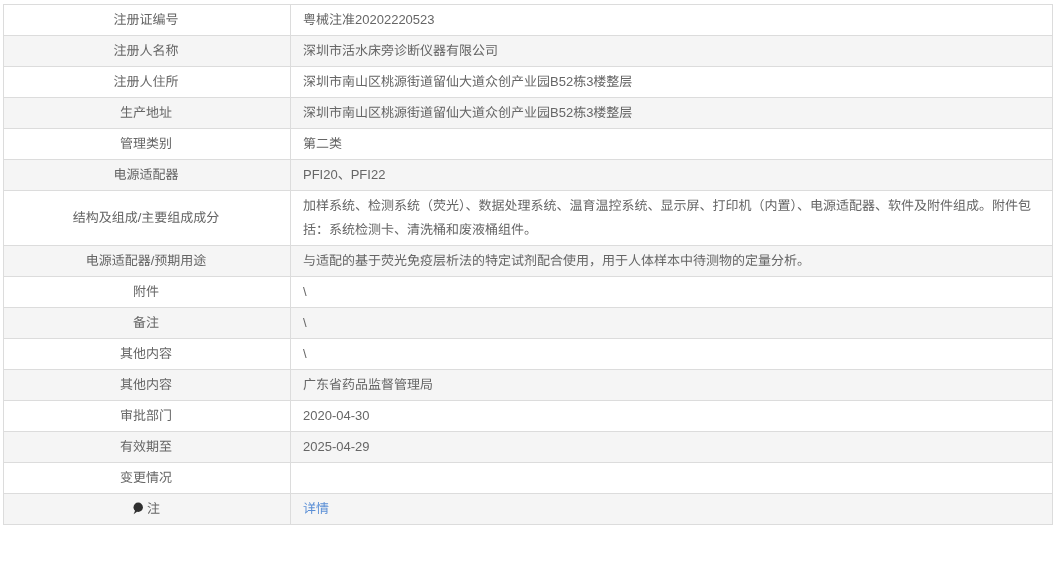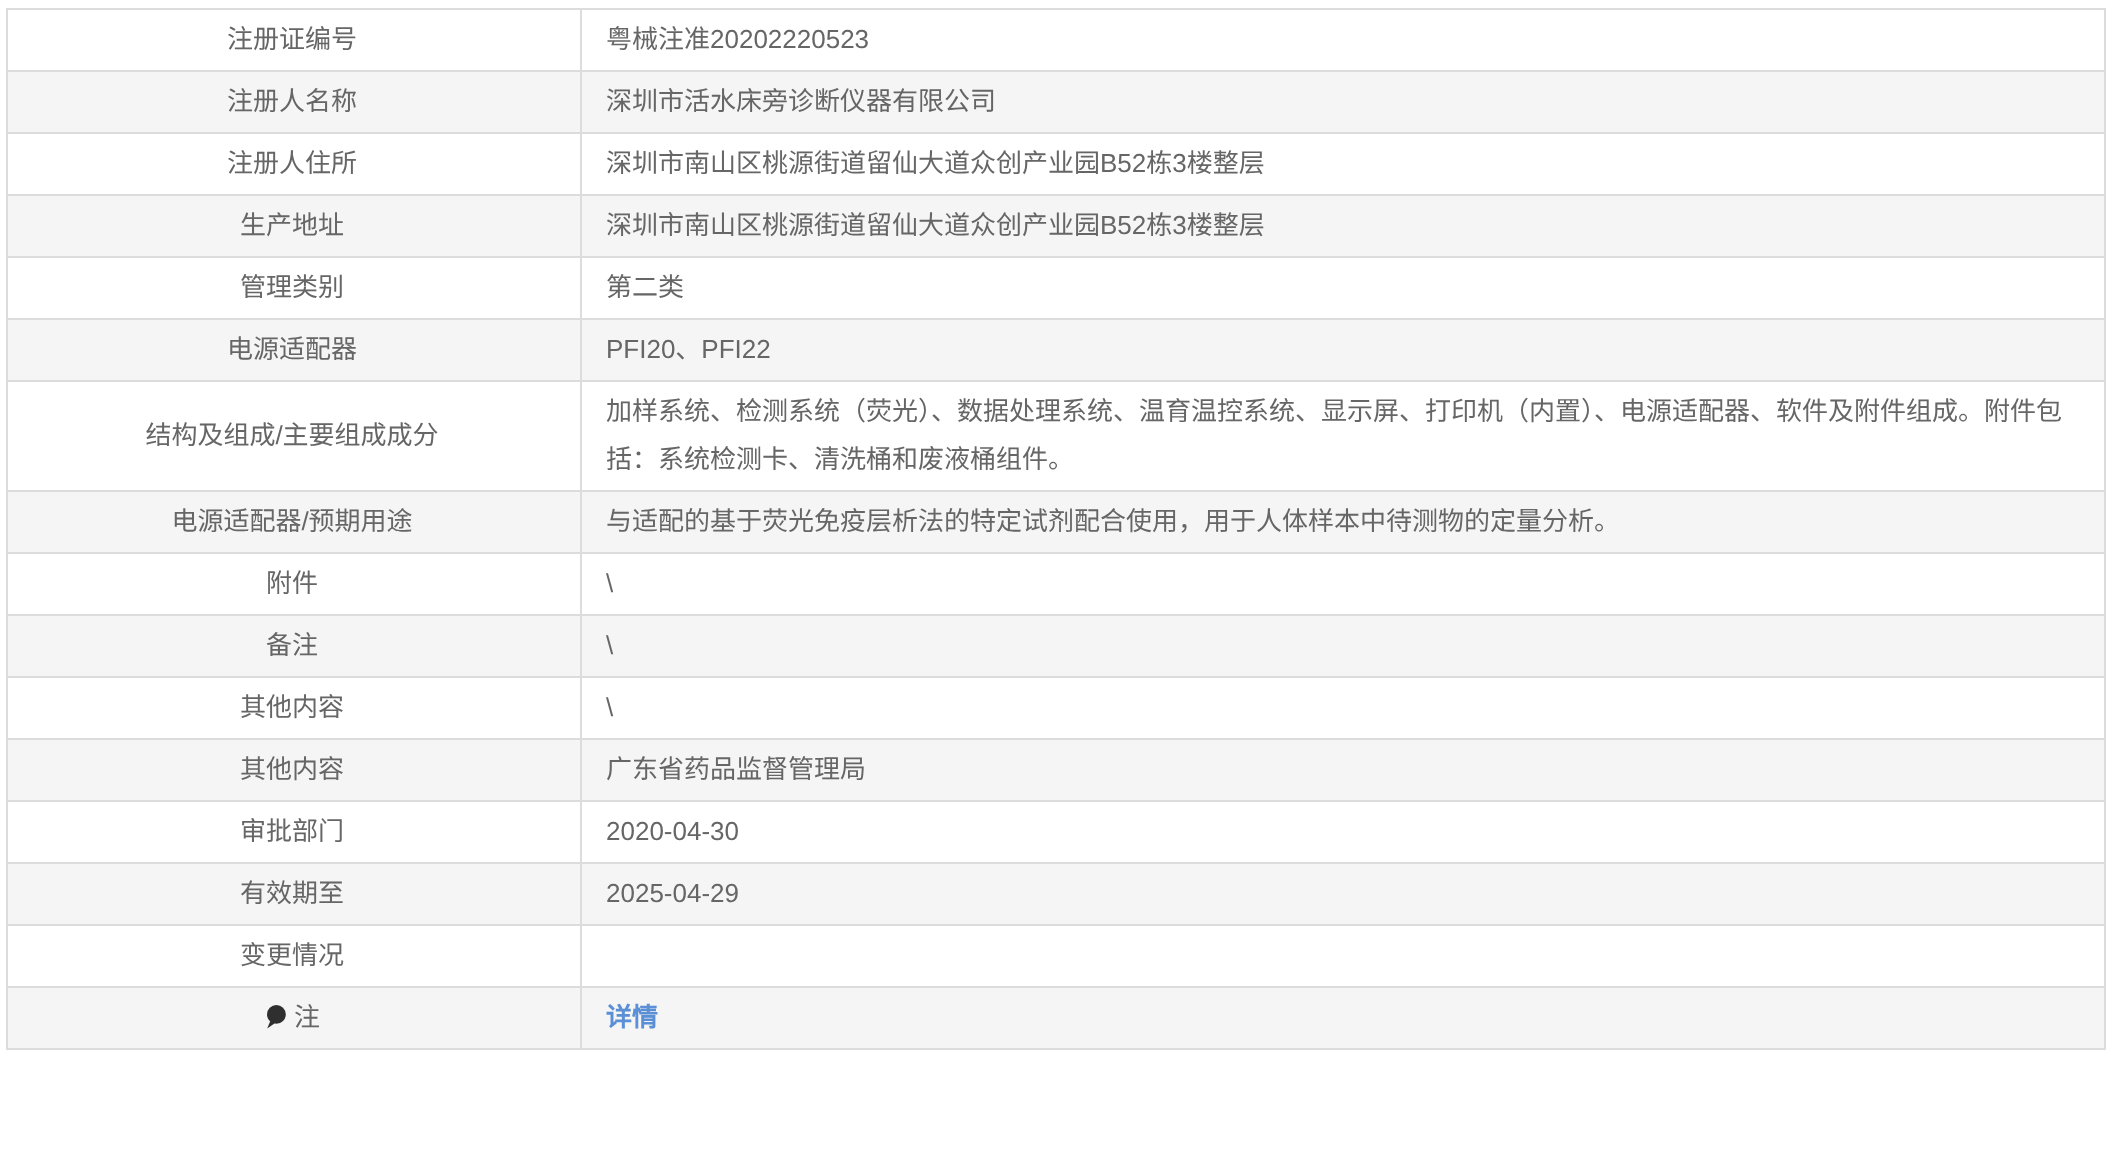--- a/index.html
+++ b/index.html
@@ -37,21 +37,20 @@
     padding-right: 14px;
     white-space: nowrap;
   }
   table.info-table tr:nth-child(even) {
     background: var(--stripe, #f5f5f5);
   }
   a.detail-link {
     color: var(--link, #5b8fd6);
     text-decoration: none;
     cursor: pointer;
-    font-weight: bold;
   }
   .note-icon {
     display: inline-block;
     width: 12px;
     height: 13px;
     margin-right: 3px;
     vertical-align: -2px;
   }
   .note-icon svg { display: block; }
 </style>

